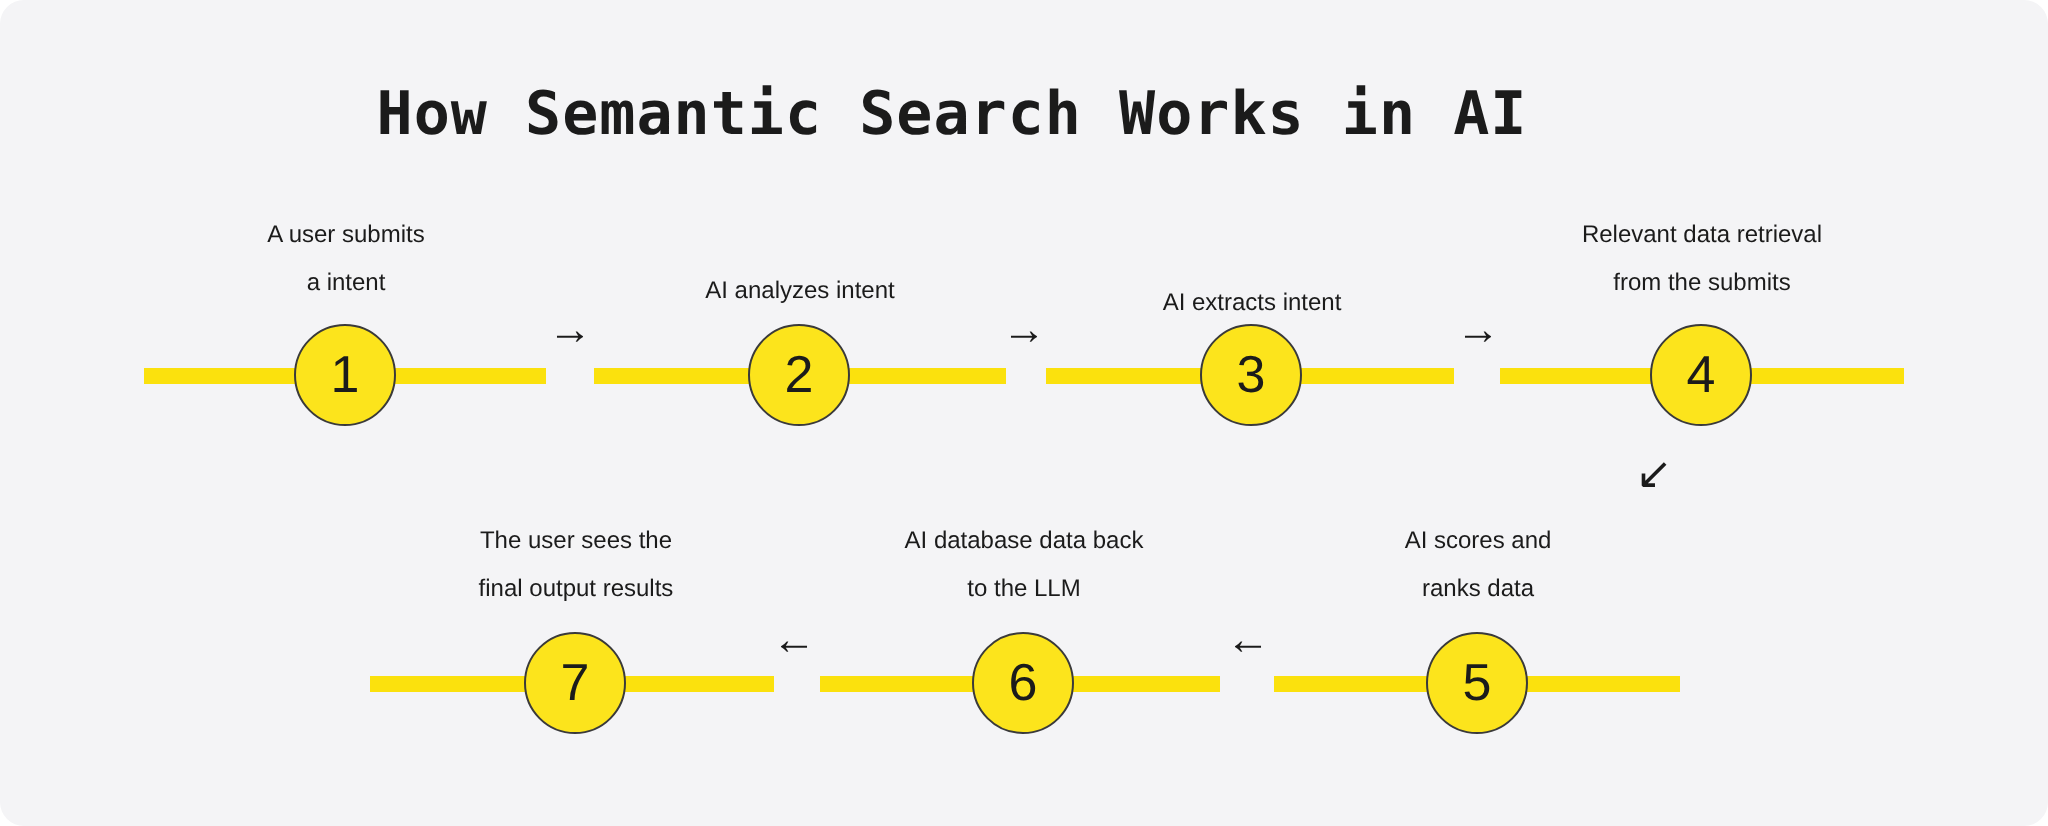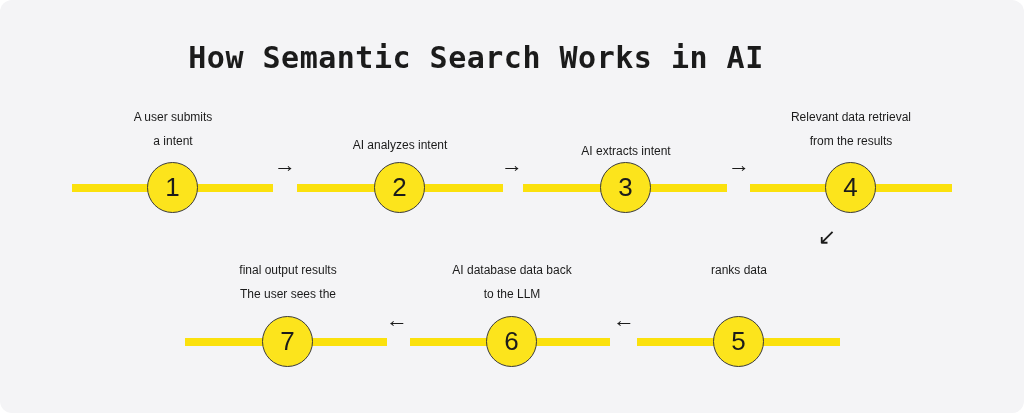--- a/index.html
+++ b/index.html
@@ -102,30 +102,31 @@
   </div>
   <div class="seg" style="left:523px; width:204px; top:184px;"></div>
   <div class="circle" style="left:600px; top:162px;">
     <span>3</span>
   </div>
 
   <div class="arrow" style="left:724px; top:150px;">→</div>
 
   <div class="label" style="left:721px; top:105px;">
     <div>Relevant data retrieval</div>
-    <div>from the results</div>
+    <div>from the submits</div>
   </div>
   <div class="seg" style="left:750px; width:202px; top:184px;"></div>
   <div class="circle" style="left:825px; top:162px;">
     <span>4</span>
   </div>
 
   <div class="arrow" style="left:812px; top:222px;">↙</div>
 
   <div class="label" style="left:609px; top:258px;">
+    <div>AI scores and</div>
     <div>ranks data</div>
   </div>
   <div class="seg" style="left:637px; width:203px; top:338px;"></div>
   <div class="circle" style="left:713px; top:316px;">
     <span>5</span>
   </div>
 
   <div class="arrow" style="left:609px; top:305px;">←</div>
 
   <div class="label" style="left:382px; top:258px;">
@@ -133,21 +134,21 @@
     <div>to the LLM</div>
   </div>
   <div class="seg" style="left:410px; width:200px; top:338px;"></div>
   <div class="circle" style="left:486px; top:316px;">
     <span>6</span>
   </div>
 
   <div class="arrow" style="left:382px; top:305px;">←</div>
 
   <div class="label" style="left:158px; top:258px;">
+    <div>The user sees the</div>
     <div>final output results</div>
-    <div>The user sees the</div>
   </div>
   <div class="seg" style="left:185px; width:202px; top:338px;"></div>
   <div class="circle" style="left:262px; top:316px;">
     <span>7</span>
   </div>
 
 </div>
 
 </body></html>

